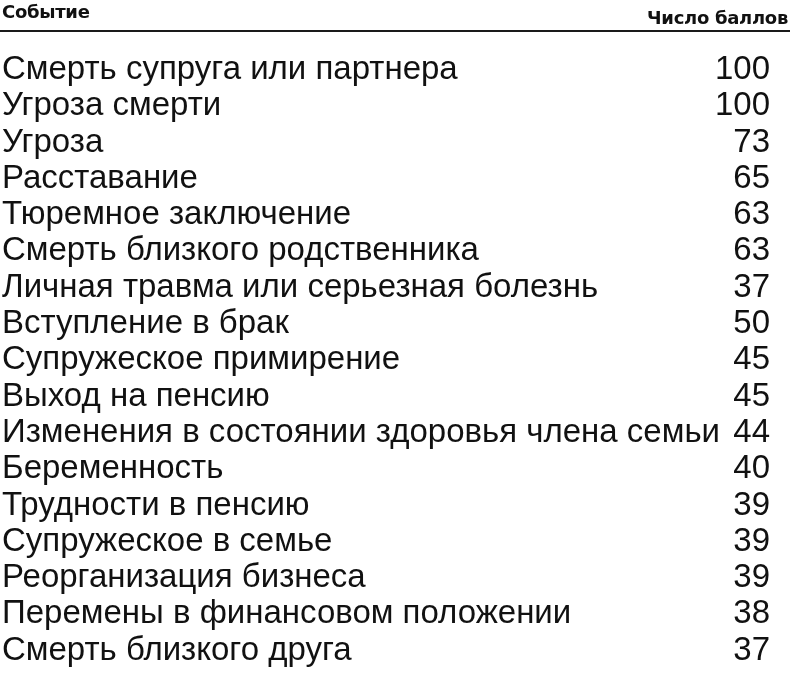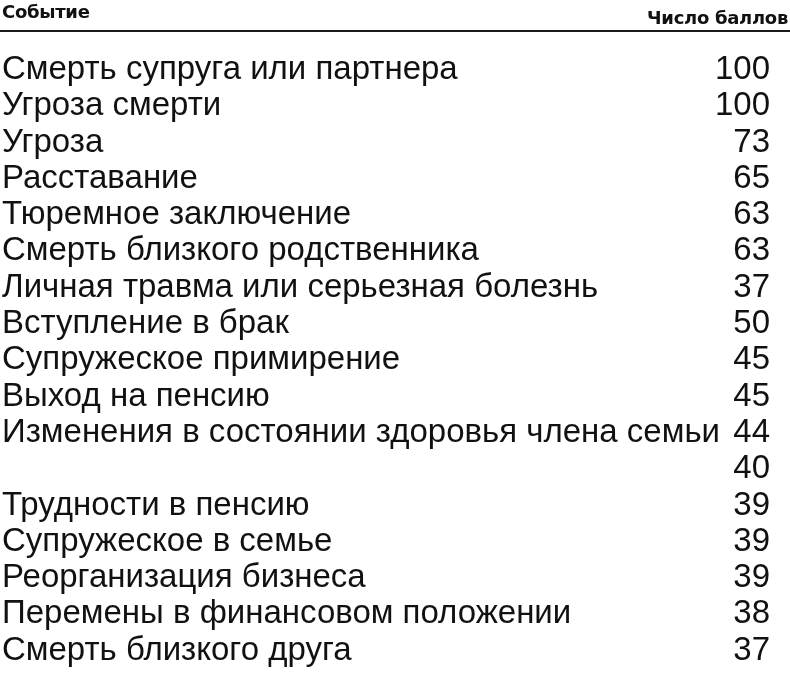--- a/index.html
+++ b/index.html
@@ -113,20 +113,21 @@
       </div>
     <div class="row">
         <span class="event">Выход на пенсию</span>
         <span class="score">45</span>
       </div>
     <div class="row">
         <span class="event">Изменения в состоянии здоровья члена семьи</span>
         <span class="score">44</span>
       </div>
     <div class="row">
+        <span class="event">Беременность</span>
         <span class="score">40</span>
       </div>
     <div class="row">
         <span class="event">Трудности в пенсию</span>
         <span class="score">39</span>
       </div>
     <div class="row">
         <span class="event">Супружеское в семье</span>
         <span class="score">39</span>
       </div>

